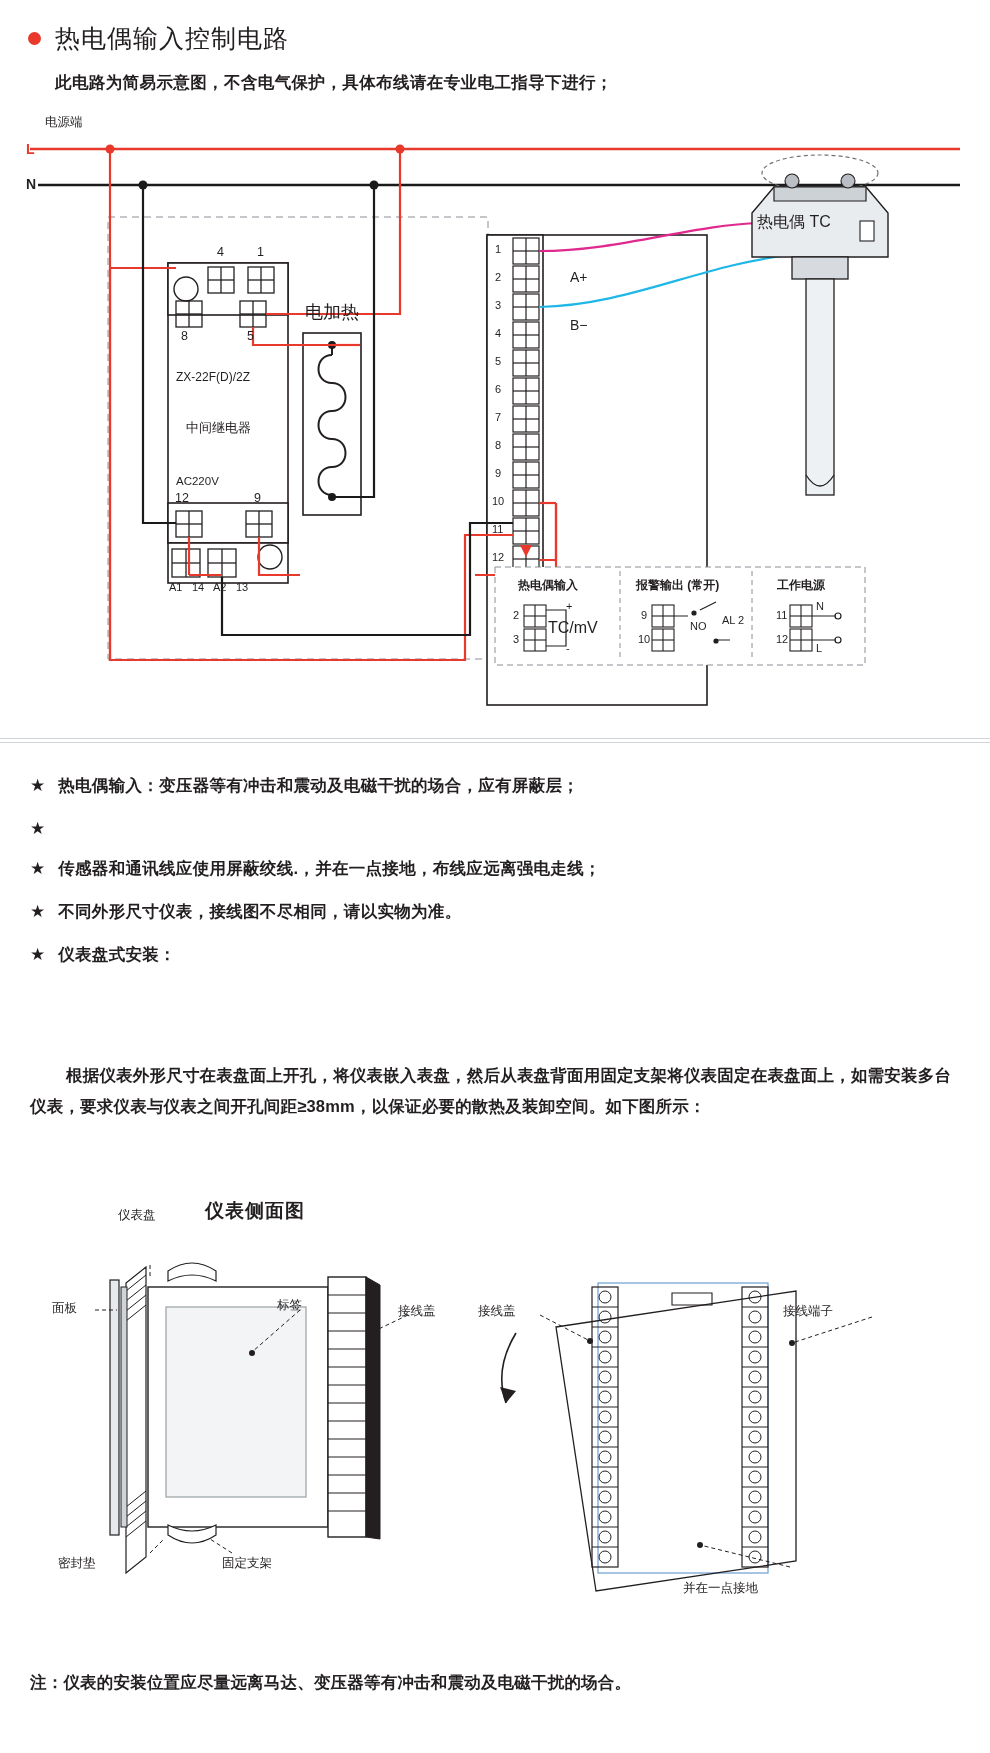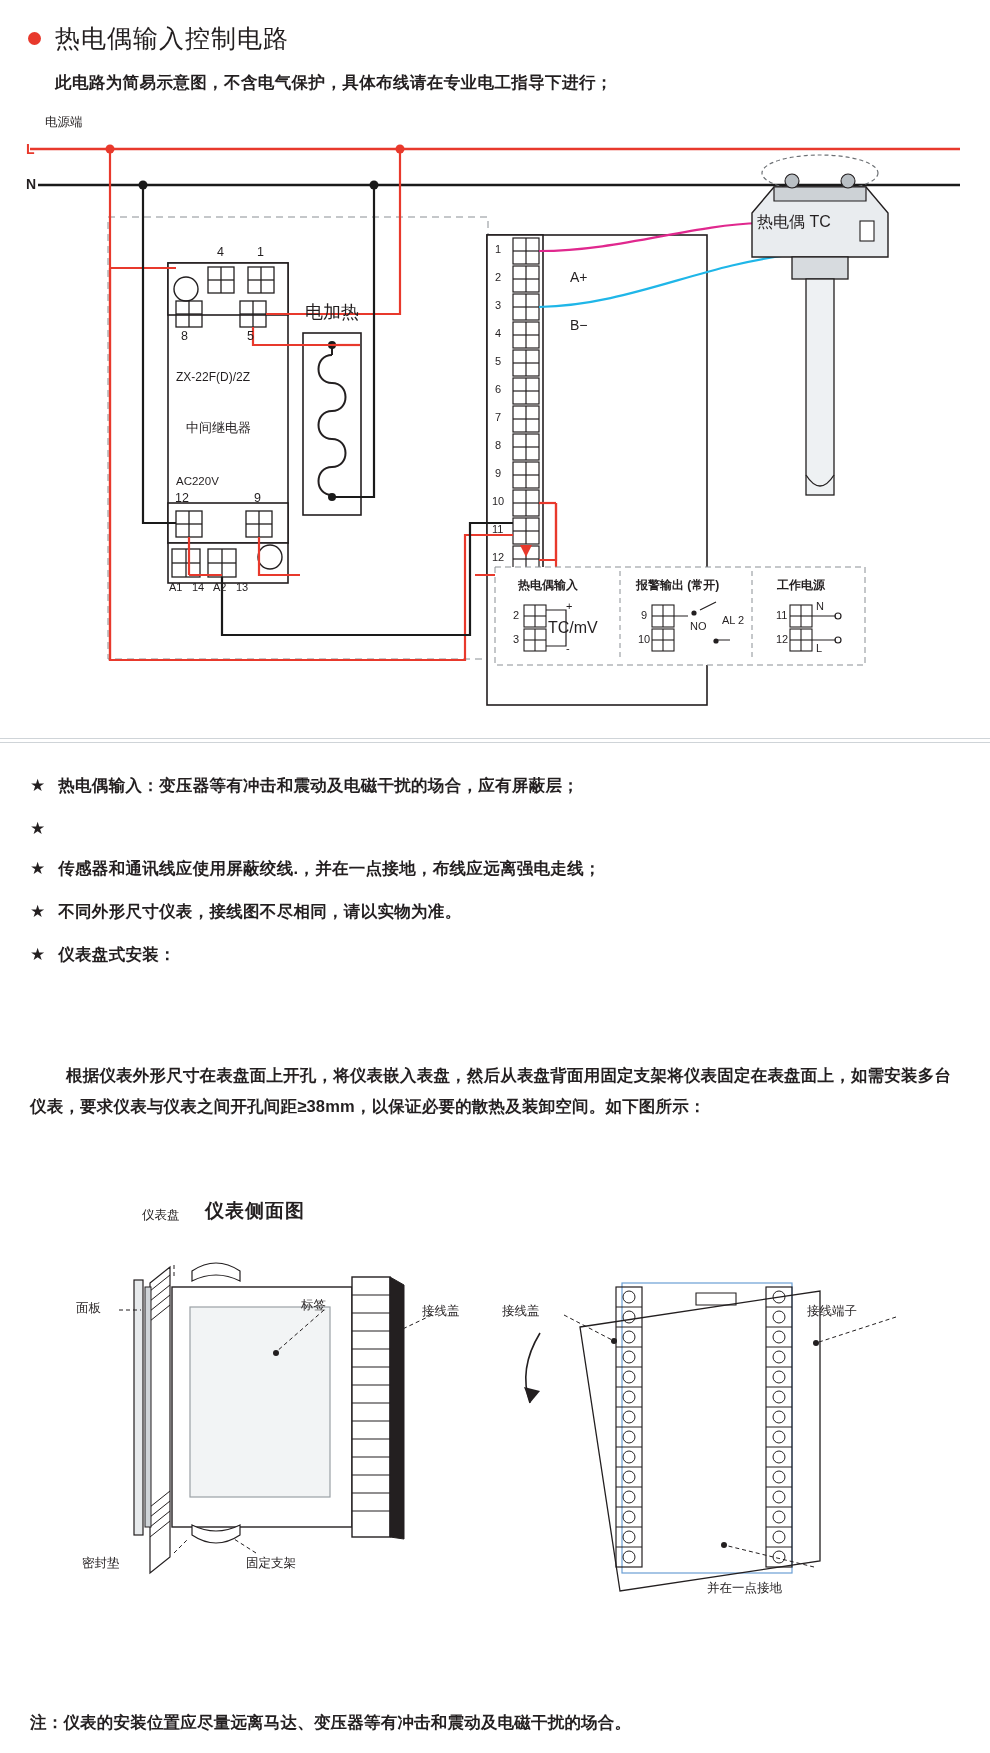--- a/index.html
+++ b/index.html
@@ -23,24 +23,24 @@
   
   .notes{position:absolute;left:0;top:775px;width:990px;}
   .note{display:flex;align-items:flex-start;margin:0 0 21px 0;padding-left:30px;}
   .star{color:#231f20;font-size:17px;line-height:1;margin-right:13px;margin-top:2px;}
   .note-t{font-size:16.5px;font-weight:bold;letter-spacing:.3px;}
   .para{position:absolute;left:30px;top:1060px;width:930px;font-size:16.5px;font-weight:bold;line-height:31px;letter-spacing:.2px;text-indent:36px;}
 
   .side-title{position:absolute;left:205px;top:1198px;font-size:19px;font-weight:bold;letter-spacing:1px;}
 
   
-  .drawing{position:absolute;left:0;top:1235px;width:826px;height:420px;margin-left:24px;}
+  .drawing{position:absolute;left:0;top:1235px;width:826px;height:420px;}
   .dlbl{position:absolute;font-size:12.5px;white-space:nowrap;}
 
-  .footer{position:absolute;left:30px;top:1672px;font-size:16.5px;font-weight:bold;letter-spacing:.2px;margin-top:40px;}
+  .footer{position:absolute;left:30px;top:1672px;font-size:16.5px;font-weight:bold;letter-spacing:.2px;}
 </style>
 </head>
 <body>
 
 <div class="page">
 
   <div class="title-row">
     <span class="bullet"></span>
     <span class="title">热电偶输入控制电路</span>
   </div>

